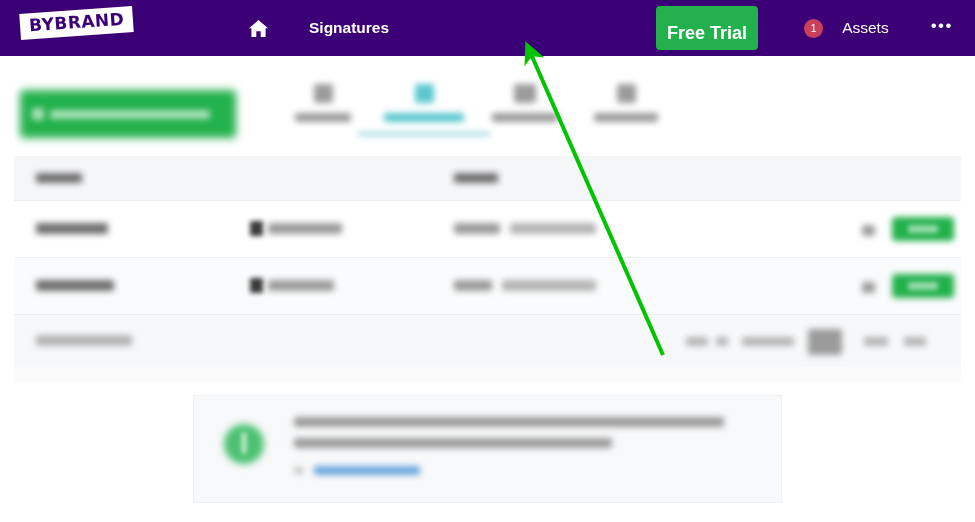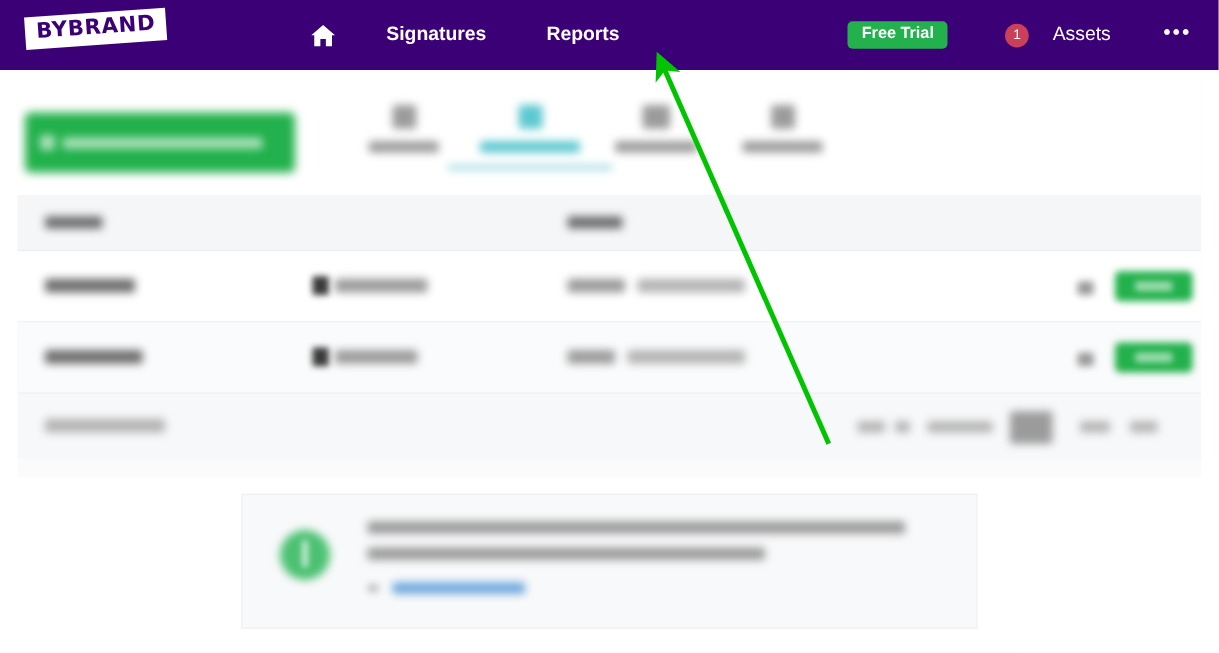--- a/index.html
+++ b/index.html
@@ -75,24 +75,24 @@
     position: absolute;
     right: 14px;
     top: 0;
     height: 56px;
     display: flex;
     align-items: center;
   }
   .trial-badge {
     background: #22b14c;
     color: #ffffff;
-    font-size: 13px;
+    font-size: 18px;
     font-weight: bold;
     border-radius: 4px;
-    padding: 1px 11px 6px 11px;
+    padding: 17px 11px 6px 11px;
     cursor: pointer;
     white-space: nowrap;
   }
   .notif-badge {
     width: 19px; height: 19px;
     border-radius: 50%;
     background: #c9405b;
     color: #ffffff;
     font-size: 11px;
     display: flex;
@@ -351,21 +351,20 @@
     <span class="logo-text">BYBRAND</span>
   </div>
 
   <div class="nav-center">
     <span class="home-icon">
       <svg width="21" height="19" viewBox="0 0 21 19" aria-hidden="true">
         <path d="M10.5 1 L20 9.2 L17.6 9.2 L17.6 18 L12.7 18 L12.7 12.2 L8.3 12.2 L8.3 18 L3.4 18 L3.4 9.2 L1 9.2 Z" fill="#ffffff"></path>
       </svg>
     </span>
     <span class="nav-item">Signatures</span>
-    <span class="nav-item">Reports</span>
   </div>
 
   <div class="nav-right">
     <span class="trial-badge">Free Trial</span>
     <span class="notif-badge">1</span>
     <span class="account-link">Assets</span>
     <span class="dots-menu">•••</span>
   </div>
 </div>
 

